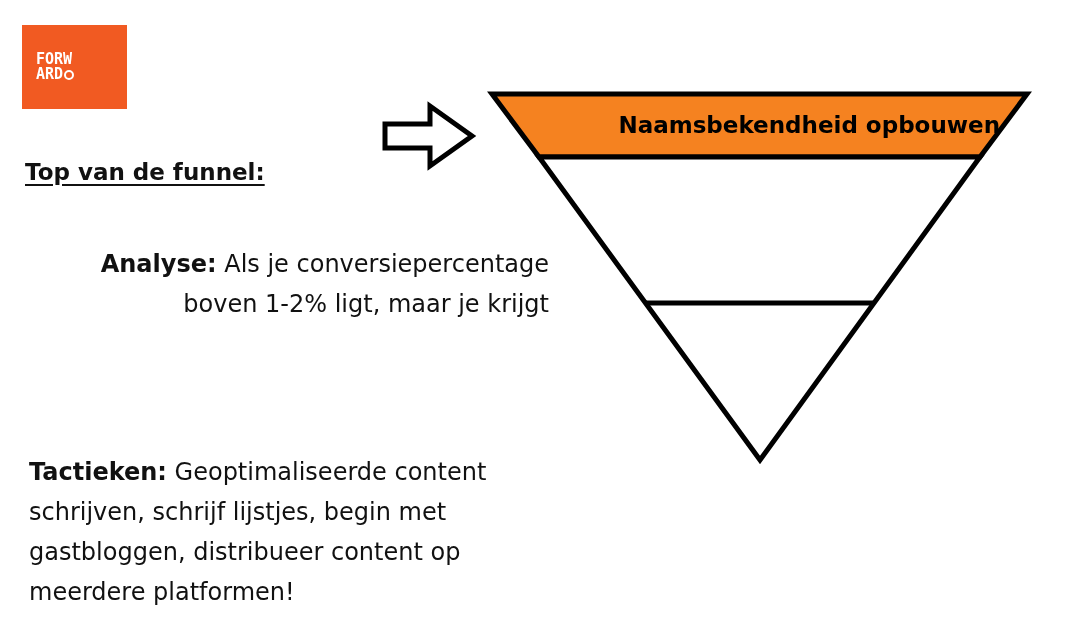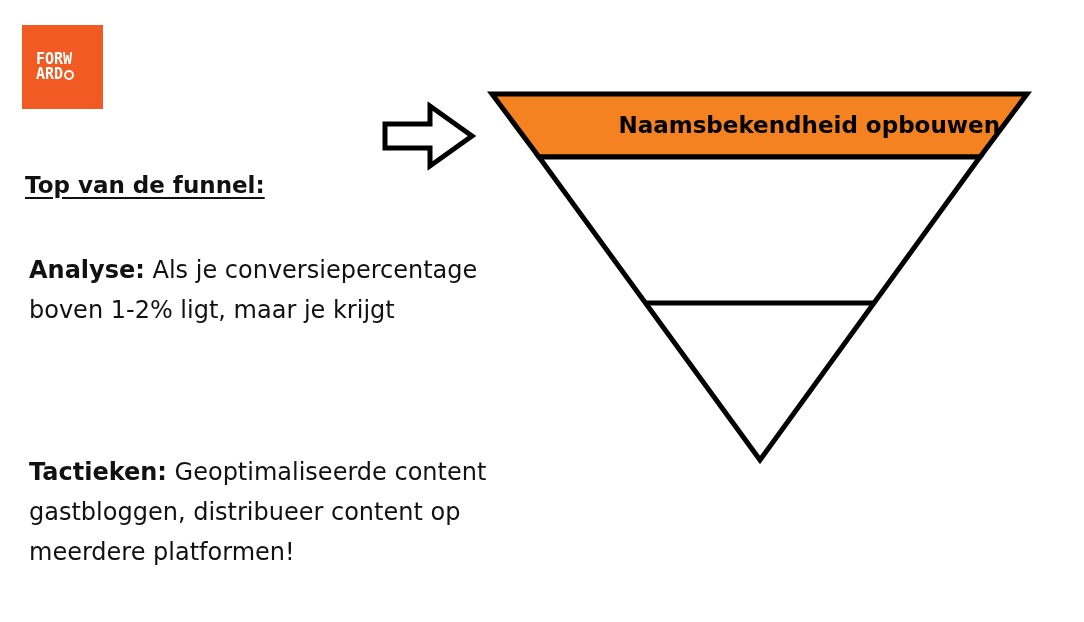--- a/index.html
+++ b/index.html
@@ -1,29 +1,29 @@
 <!DOCTYPE html>
 <html><head>
 <meta charset="utf-8">
 <style>
   html, body { margin: 0; padding: 0; background: #ffffff; }
   body { width: 1084px; height: 622px; position: relative; overflow: hidden;
          font-family: "DejaVu Sans", "Liberation Sans", sans-serif; color: #111; }
-  .logo { position: absolute; left: 22px; top: 25px; width: 81px; height: 84px;
+  .logo { position: absolute; left: 22px; top: 25px; width: 105px; height: 84px;
           background: #f15a22; display: flex; flex-direction: column; justify-content: center;
           align-items: flex-start; padding-left: 14px; box-sizing: border-box; }
   .logo span { color: #fff; font-weight: bold; font-size: 15px; line-height: 15px; letter-spacing: 0px;
                font-family: "DejaVu Sans Mono", "Liberation Mono", monospace; }
   .logo .play { display: inline-block; width: 10px; height: 10px; border: 2px solid #fff; border-radius: 50%;
                 vertical-align: middle; position: relative; margin-left: 1px; box-sizing: border-box; }
-  .heading { position: absolute; left: 25px; top: 172px; font-size: 23px; font-weight: bold;
+  .heading { position: absolute; left: 25px; top: 159px; font-size: 23px; font-weight: bold;
              text-decoration: underline; text-underline-offset: 4px; }
   .para { position: absolute; left: 29px; font-size: 24px; line-height: 40px; width: 520px; }
   .para b { font-weight: bold; }
-  .p1 { top: 250px; }
+  .p1 { top: 244px; text-align: right; }
   .p2 { top: 452px; }
   svg { position: absolute; left: 0; top: 0; }
   .band-label { position: absolute; left: 520px; top: 112px; width: 480px; text-align: right;
                 font-size: 23px; font-weight: bold; color: #000; }
 </style>
 </head>
 <body>
 
 <div class="logo">
   <span>FORW</span>
@@ -47,15 +47,16 @@
 
 <div class="heading">Top van de funnel:</div>
 
 <div class="para p1">
   <div><b>Analyse:</b><span> Als je conversiepercentage</span></div>
   <div>boven 1-2% ligt, maar je krijgt</div>
 </div>
 
 <div class="para p2">
   <div><b>Tactieken:</b><span> Geoptimaliseerde content</span></div>
+  <div>schrijven, schrijf lijstjes, begin met</div>
   <div>gastbloggen, distribueer content op</div>
   <div>meerdere platformen!</div>
 </div>
 
 </body></html>

